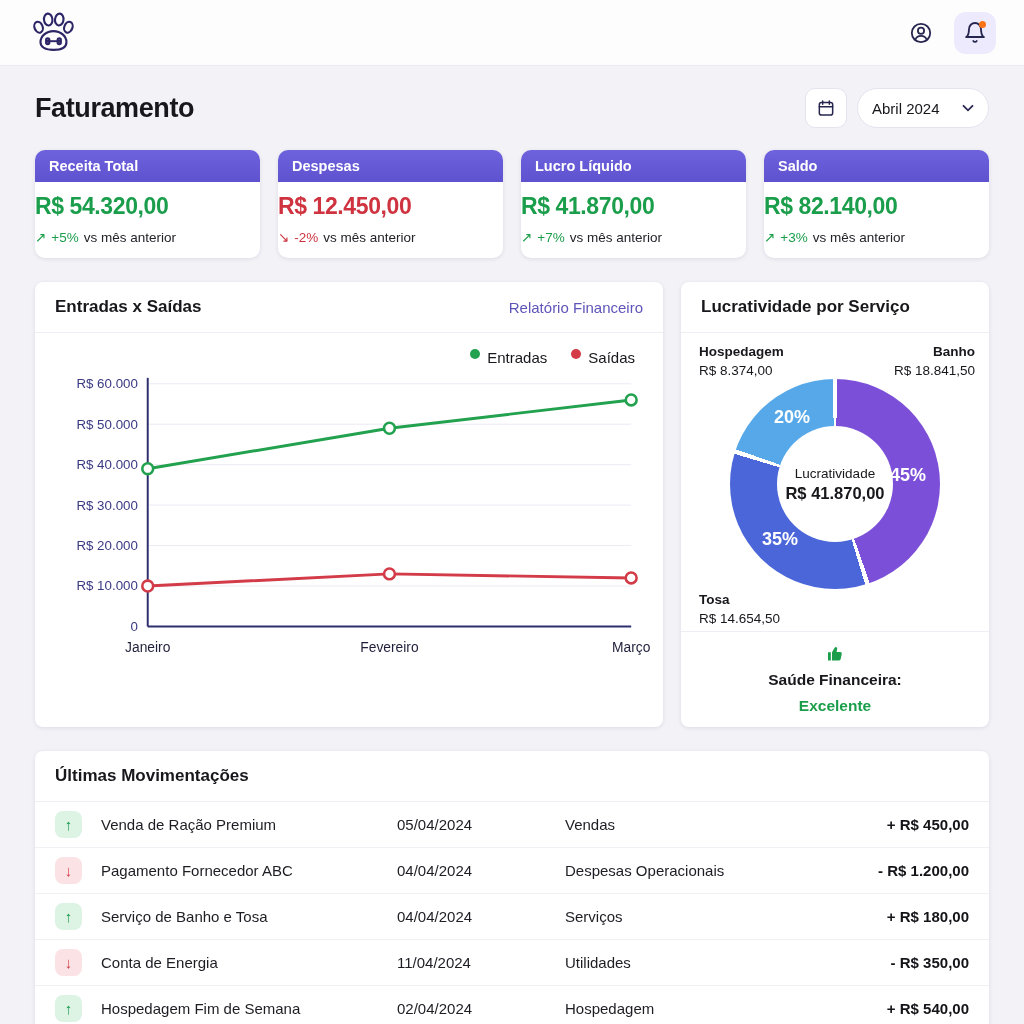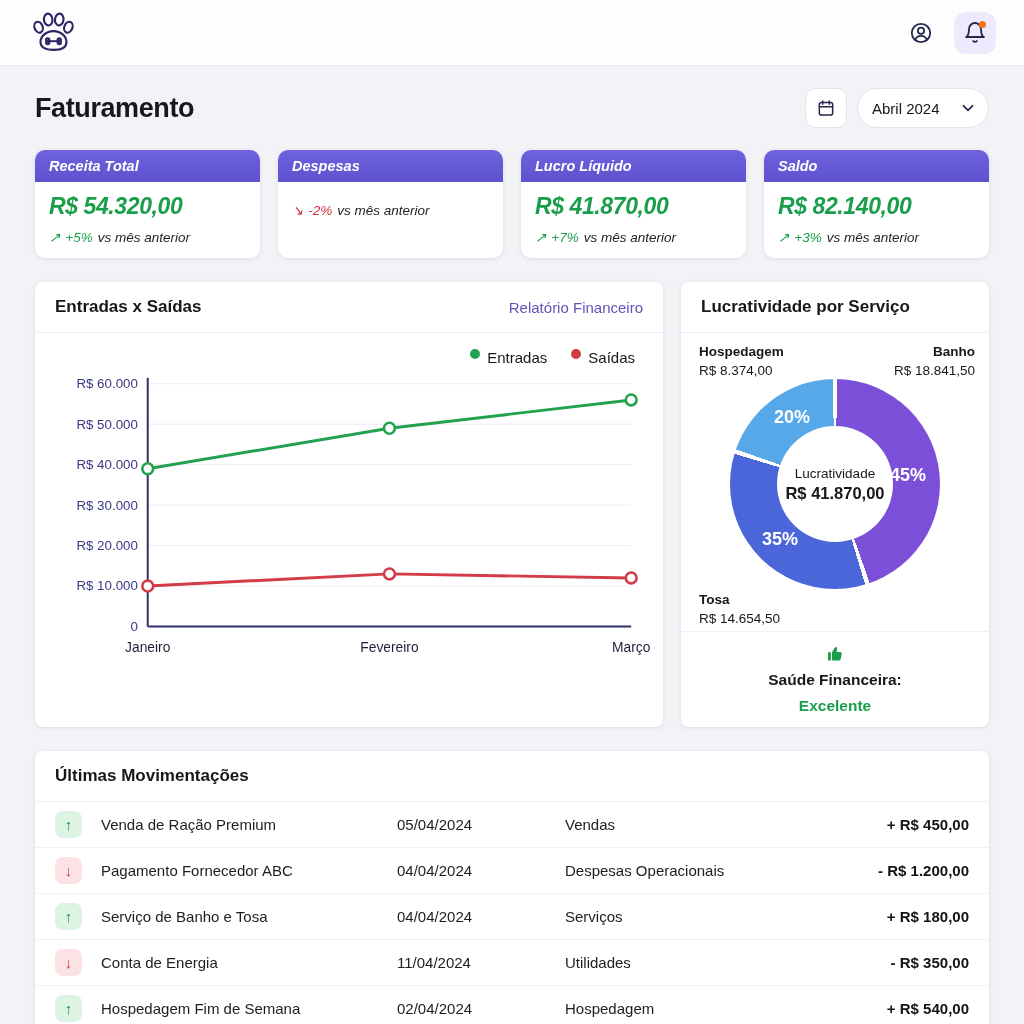--- a/index.html
+++ b/index.html
@@ -36,24 +36,24 @@
     display:flex; align-items:center; justify-content:center; cursor:pointer;
   }
   .cal-btn svg { width:20px; height:20px; }
   .period-select {
     height:40px; min-width:132px; padding:0 14px; background:#fff; border:1px solid #e5e3ee;
     border-radius:20px; display:flex; align-items:center; justify-content:space-between; gap:18px;
     font-size:15px; color:#17171c; cursor:pointer; font-family:inherit;
   }
 
   
-  .kpi-row { display:grid; grid-template-columns:repeat(4,1fr); gap:18px; margin-bottom:24px;font-style:italic; }
+  .kpi-row { display:grid; grid-template-columns:repeat(4,1fr); gap:18px; margin-bottom:24px; }
   .kpi-card { background:#fff; border-radius:10px; box-shadow:0 1px 4px rgba(25,25,60,.10); overflow:hidden; }
   .kpi-head { background:linear-gradient(180deg,#6f62dd,#5f52cf); color:#fff; font-size:14.5px; font-weight:600; padding:8px 14px; }
-  .kpi-body { padding:11px 14px 13px; }
+  .kpi-body { padding:11px 0 13px; }
   .kpi-value { font-size:23px; font-weight:700; letter-spacing:-0.4px; }
   .green { color:#1b9e4b; } .red { color:#cf3340; }
   .kpi-trend { margin-top:9px; font-size:13.5px; color:#23232a; display:flex; gap:5px; align-items:center; }
 
   
   .charts-row { display:grid; grid-template-columns:1fr 308px; gap:18px; margin-bottom:24px; }
   .card { background:#fff; border-radius:8px; box-shadow:0 1px 4px rgba(25,25,60,.10); }
   .card-head { display:flex; align-items:center; justify-content:space-between; padding:15px 20px; border-bottom:1px solid #efeef4; }
   .card-title { font-size:17px; font-weight:700; }
   .card-link { font-size:15px; color:#5e55b8; text-decoration:none; cursor:pointer; }
@@ -170,20 +170,21 @@
         <div class="kpi-trend">
           <span class="green">↗</span>
           <span class="green">+5%</span>
           <span>vs mês anterior</span>
         </div>
       </div>
     </div>
     <div class="kpi-card">
       <div class="kpi-head"><span>Despesas</span></div>
       <div class="kpi-body">
+        <div class="kpi-value red">R$ 12.450,00</div>
         <div class="kpi-trend">
           <span class="red">↘</span>
           <span class="red">-2%</span>
           <span>vs mês anterior</span>
         </div>
       </div>
     </div>
     <div class="kpi-card">
       <div class="kpi-head"><span>Lucro Líquido</span></div>
       <div class="kpi-body">

